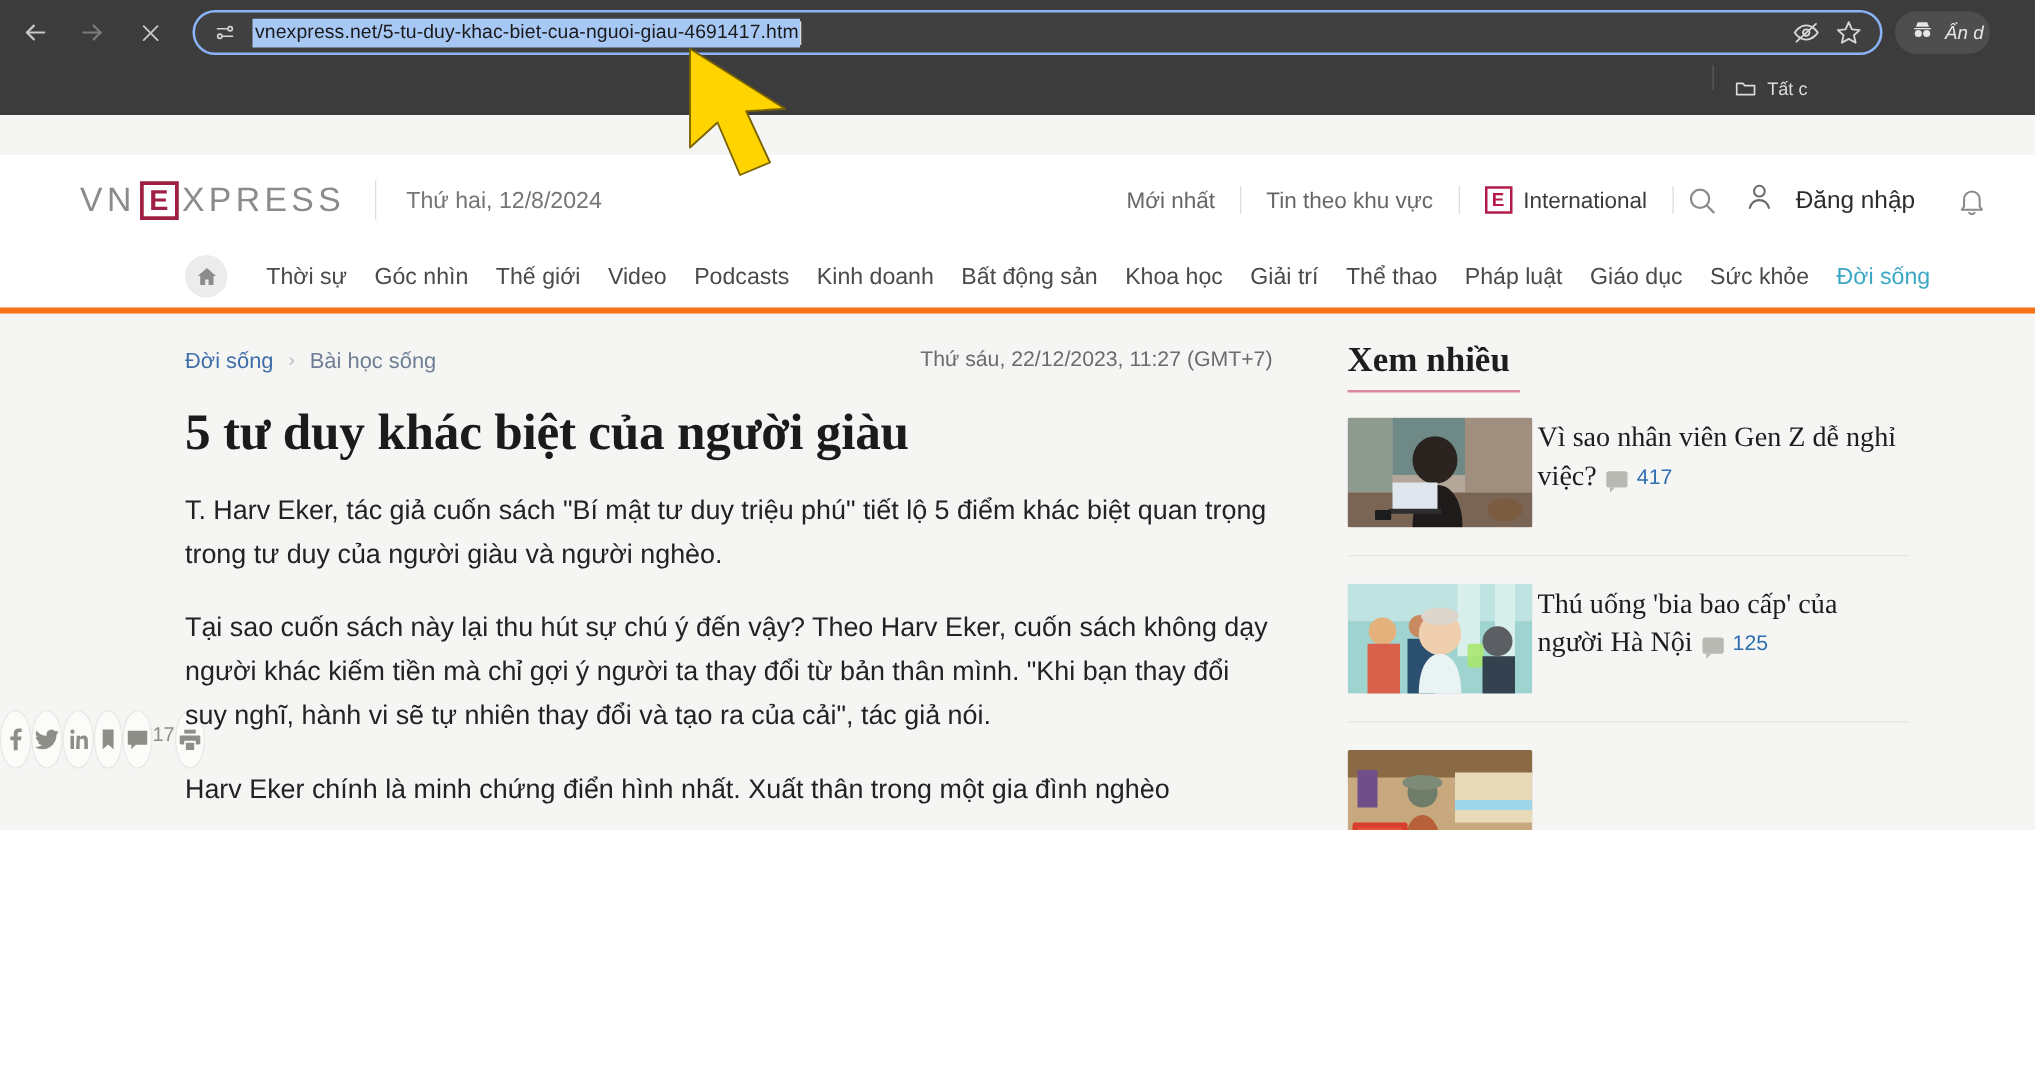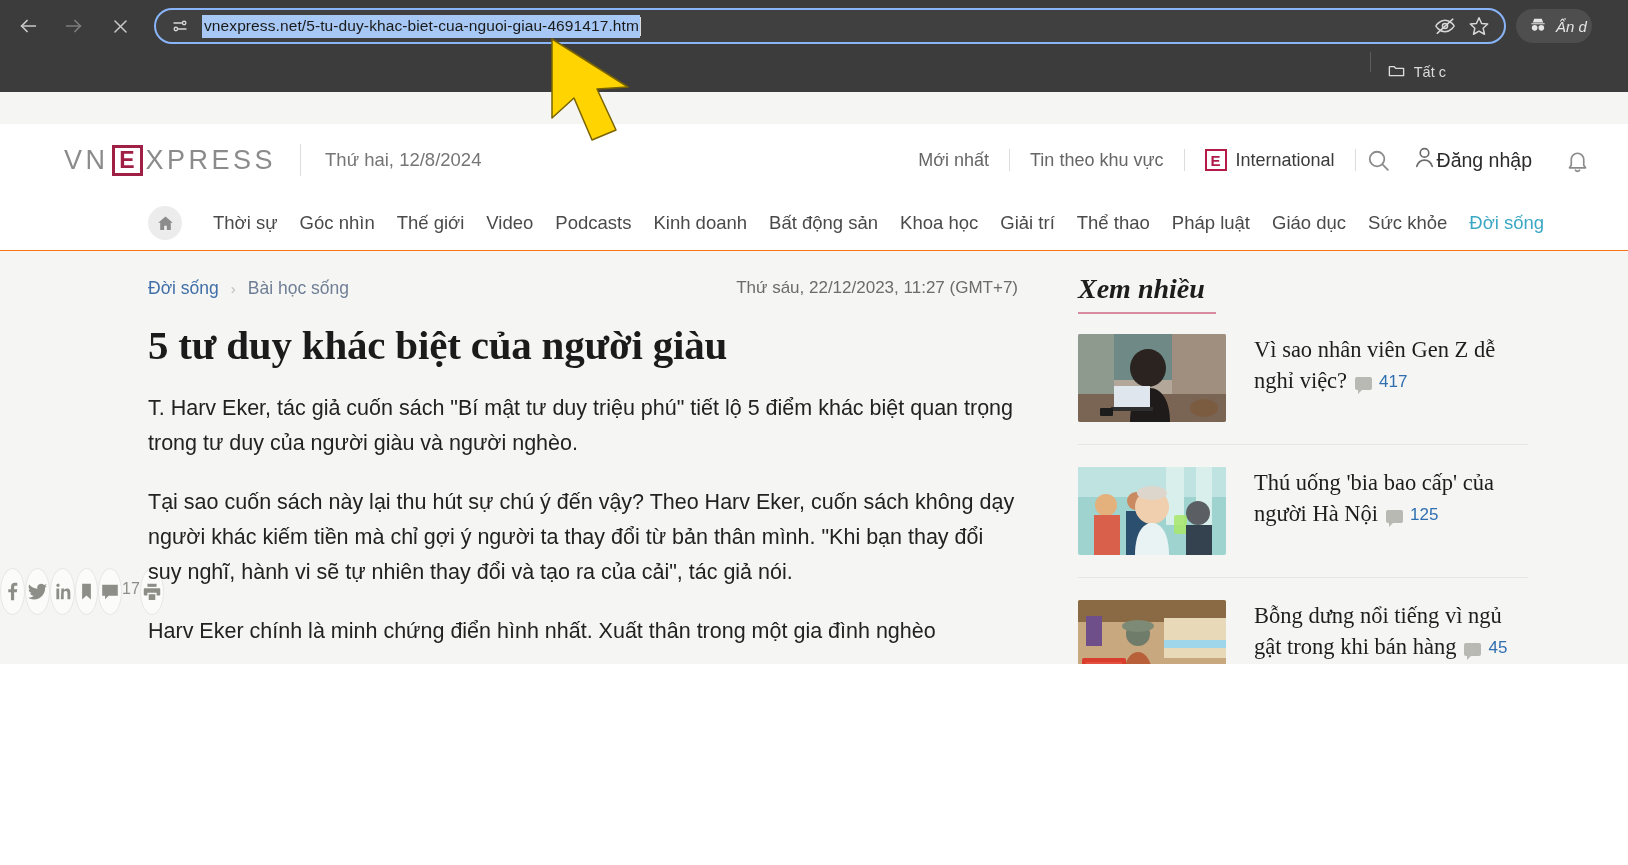--- a/index.html
+++ b/index.html
@@ -169,30 +169,30 @@
     display: flex; align-items: center; justify-content: center;
     font-size: 15px; font-weight: 700;
   }
   .intl span { font-size: 18px; color: #3b3b3b; }
   .hdr-icon {
     width: 46px; height: 40px;
     display: flex; align-items: center; justify-content: center;
     color: #8b8b8b; cursor: pointer;
   }
   .login {
-    display: flex; align-items: center; gap: 0;
+    display: flex; align-items: center; gap: 17px;
     margin-left: 10px; cursor: pointer;
   }
   .login span { font-size: 19.5px; color: #2b2b2b; }
   .bell { margin-left: 22px; }
 
   .nav-bar {
     height: 55px;
     background: #fff;
-    border-bottom: 1px solid #f97316;
+    border-bottom: 5px solid #f97316;
     display: flex; align-items: center;
     padding-left: 148px; padding-right: 70px;
   }
   .home-icon {
     width: 34px; height: 34px;
     border-radius: 50%;
     background: #ececec;
     display: flex; align-items: center; justify-content: center;
     color: #8c8c8c;
     margin-right: 20px;
@@ -277,25 +277,24 @@
   .sidebar {
     width: 490px;
     flex: 0 0 490px;
     padding-right: 40px;
   }
   .sb-title {
     font-family: "Liberation Serif", serif;
     font-size: 28px; font-weight: 700; color: #1d1d1d;
     padding-bottom: 7px;
     display: inline-block;
-    font-style: italic;
   }
   .sb-underline { height: 2px; width: 138px; background: #d98a9e; margin-bottom: 2px; }
   .sb-item {
-    display: flex; gap: 28px;
+    display: flex; gap: 4px;
     padding: 22px 0 22px 0;
     border-top: 1px solid #e6e6e3;
     cursor: pointer;
   }
   .sb-item.first { border-top: none; padding-top: 18px; }
   .sb-thumb {
     width: 148px; height: 88px;
     flex: 0 0 148px;
     border-radius: 2px;
     overflow: hidden;
@@ -611,26 +610,20 @@
             <rect x="8" y="16" width="16" height="30" fill="#6f4f8a"></rect>
             <circle cx="60" cy="34" r="12" fill="#6f7c6a"></circle>
             <ellipse cx="60" cy="26" rx="16" ry="6" fill="#7d8a76"></ellipse>
             <path d="M44 88c0-24 7-36 16-36s16 12 16 36z" fill="#b8603a"></path>
             <rect x="4" y="58" width="44" height="28" rx="2" fill="#d93d2e"></rect>
             <rect x="8" y="62" width="36" height="20" fill="#e85a46" opacity="0.7"></rect>
             <rect x="78" y="70" width="22" height="18" rx="3" fill="#e8a83a"></rect>
             <rect x="104" y="74" width="30" height="14" fill="#6d7d86"></rect>
           </svg>
         </div>
-        <div class="sb-text">
-          <span>Bỗng dưng nổi tiếng vì ngủ gật trong khi bán hàng</span><span class="cmt">
-              <span class="cmt-bubble"></span>
-              <span class="cmt-num">45</span>
-            </span>
-        </div>
       </div>
     </div>
 
   </div>
 </div>
 
 <div class="cursor">
   <svg width="110" height="112" viewBox="0 0 110 112">
     <path d="M10 5 L10 84 L32 64 L50 106 L74 96 L55 55 L86 53 Z" fill="#FFD400" stroke="#7a6400" stroke-width="1.5" stroke-linejoin="round"></path>
   </svg>

